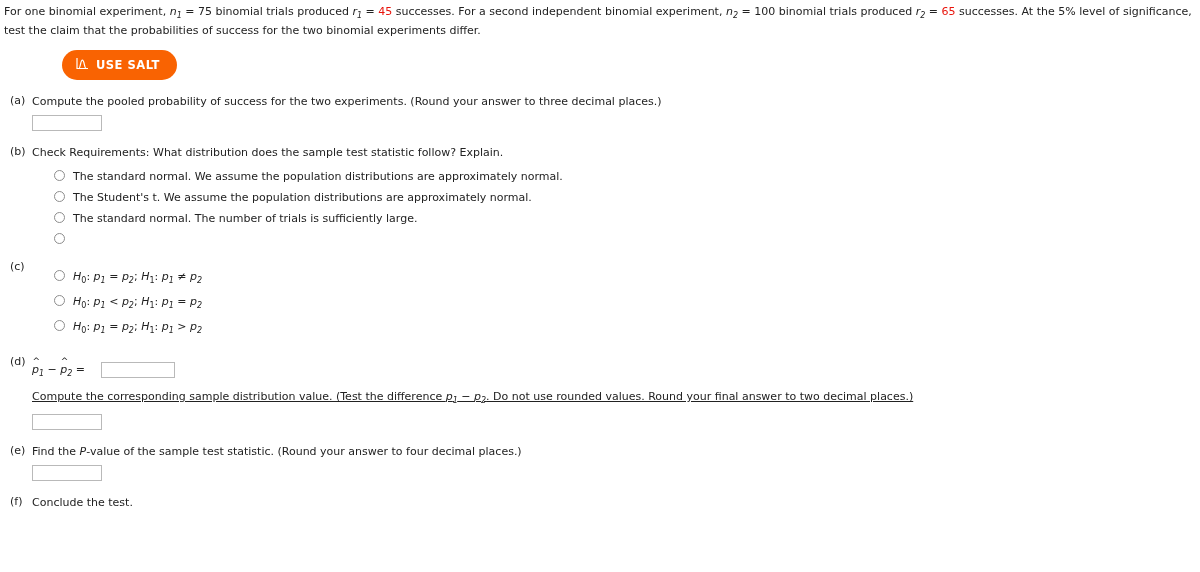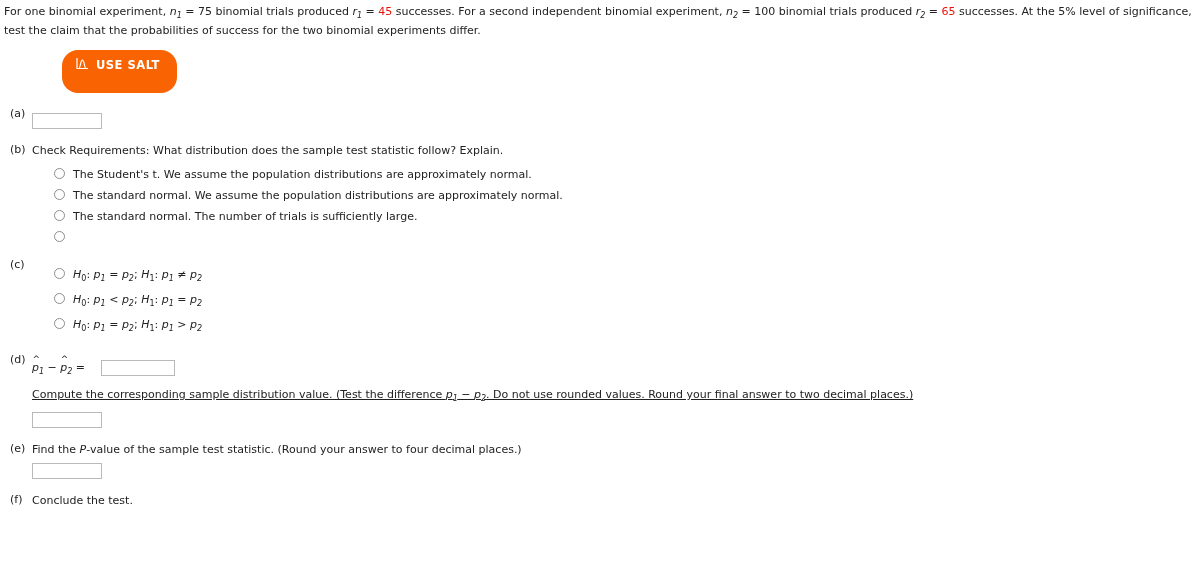--- a/index.html
+++ b/index.html
@@ -34,21 +34,21 @@
     margin: 12px 0 0 62px;
   }
   .salt-btn {
     display: inline-flex;
     align-items: center;
     gap: 7px;
     background: #f96302;
     color: #ffffff;
     border: none;
     border-radius: 16px;
-    padding: 7px 17px 20px 14px;
+    padding: 7px 17px 7px 14px;
     font-family: "DejaVu Sans", "Liberation Sans", sans-serif;
     font-size: 11.5px;
     font-weight: bold;
     letter-spacing: 0.5px;
     cursor: pointer;
   }
   .salt-icon { display: block; }
 
   .part {
     display: flex;
@@ -141,36 +141,37 @@
         <path d="M3 11 C4.6 11 4.4 3.2 6.4 3.2 C8.4 3.2 8.2 11 9.9 11" stroke="#ffffff" stroke-width="1.2" fill="none"></path>
       </svg>
     </span>
     <span>USE SALT</span>
   </button>
 </div>
 
 <div class="part">
   <div class="part-letter">(a)</div>
   <div class="part-body">
+    <div class="q-text">Compute the pooled probability of success for the two experiments. (Round your answer to three decimal places.)</div>
     <input class="ans-box" type="text" value="" style="">
   </div>
 </div>
 
 <div class="part">
   <div class="part-letter">(b)</div>
   <div class="part-body">
     <div class="q-text">Check Requirements: What distribution does the sample test statistic follow? Explain.</div>
     <div class="opts">
       <div class="opt">
         <span class="radio"></span>
+        <span class="opt-label">The standard normal. We assume the population distributions are approximately normal.</span>
+      </div>
+      <div class="opt">
+        <span class="radio"></span>
         <span class="opt-label">The Student's t. We assume the population distributions are approximately normal.</span>
-      </div>
-      <div class="opt">
-        <span class="radio"></span>
-        <span class="opt-label">The standard normal. We assume the population distributions are approximately normal.</span>
       </div>
       <div class="opt">
         <span class="radio"></span>
         <span class="opt-label">The standard normal. The number of trials is sufficiently large.</span>
       </div>
       <div class="opt">
         <span class="radio"></span>
       </div>
     </div>
   </div>

